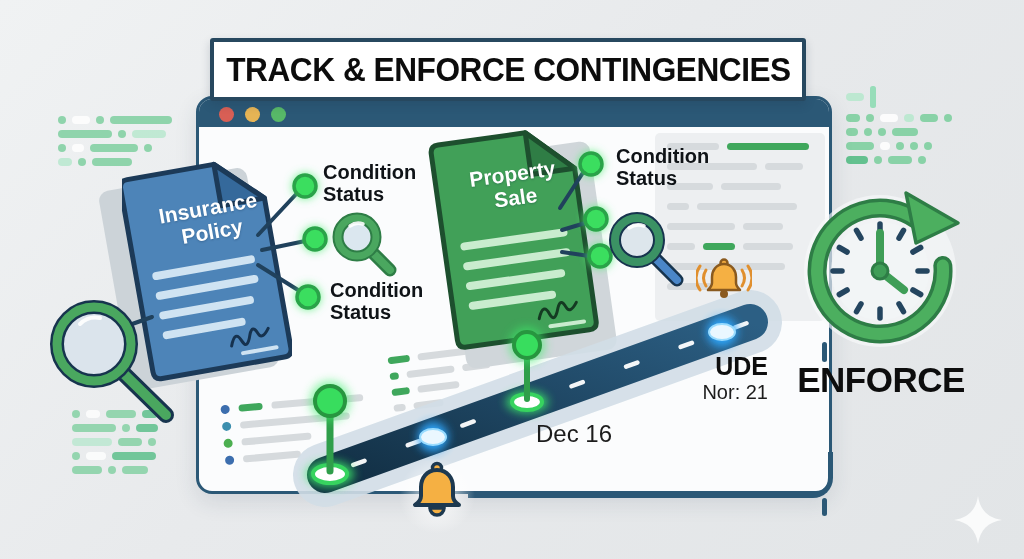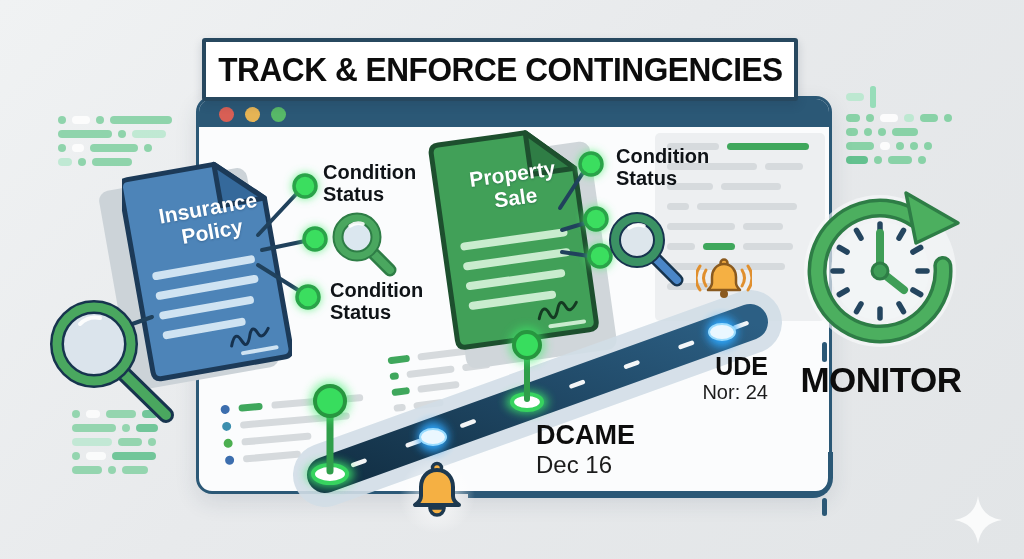--- a/index.html
+++ b/index.html
@@ -28,21 +28,21 @@
   
   .doctitle{position:absolute;width:124px;text-align:center;color:#fff;font-weight:700;
             font-size:21px;line-height:1.12;text-shadow:0 1px 2px rgba(0,30,60,.25);}
   
   .mile-name{font-weight:800;color:#0d0d0d;}
   .mile-date{font-weight:500;color:#1c1c1c;}
   
   #caption{left:756px;top:360px;width:250px;text-align:center;color:#0d0d0d;
            font-weight:800;font-size:35px;line-height:1.12;letter-spacing:-.5px;}
   
-  #banner{left:202px;top:38px;width:588px;height:55px;background:#ffffff;
+  #banner{left:210px;top:38px;width:588px;height:55px;background:#ffffff;
           border:4px solid #27485f;border-radius:3px;display:flex;align-items:center;
           justify-content:center;box-shadow:0 4px 10px rgba(25,45,65,.18);z-index:40;}
   #banner span{font-size:34px;font-weight:800;color:#0c0c0c;white-space:nowrap;
                transform:scaleX(.93);letter-spacing:-.5px;}
   .navy-dash{width:5px;border-radius:2.5px;background:#2b5876;}
 </style>
 </head>
 <body>
 
 <div id="canvas">
@@ -364,26 +364,25 @@
     <path d="M38,12 c-11,0 -16,9 -16,17 v9 c0,4 -3,7 -6,9 h44 c-3,-2 -6,-5 -6,-9 v-9 c0,-8 -5,-17 -16,-17 z" fill="#f5b043" stroke="#1d3950" stroke-width="4" stroke-linejoin="round"></path>
     <path d="M31,50 a7,7 0 0 0 14,0 z" fill="#f5b043" stroke="#1d3950" stroke-width="3.5"></path>
   </svg>
 
   <div class="abs" style="left:468px;top:452px;width:360px;height:41px;border-bottom:5px solid #2b5876;border-right:5px solid #2b5876;border-bottom-right-radius:20px;z-index:8;"></div>
 
   <div class="abs navy-dash" style="left:822px;top:342px;height:20px;z-index:10;"></div>
   <div class="abs navy-dash" style="left:822px;top:498px;height:18px;z-index:10;"></div>
 
   <div class="abs" style="left:536px;top:420px;z-index:10;">
-    <div class="mile-name" style="font-size:27px;">DCAME</div>
     <div class="mile-date" style="font-size:24px;">Dec 16</div>
   </div>
   <div class="abs" style="left:650px;top:352px;width:118px;text-align:right;z-index:10;">
     <div class="mile-name" style="font-size:25px;">UDE</div>
-    <div class="mile-date" style="font-size:20px;">Nor: 24</div>
+    <div class="mile-date" style="font-size:20px;">Nor: 21</div>
   </div>
 
   <svg class="abs" style="left:790px;top:183px;z-index:9;" width="185" height="172" viewBox="0 0 185 172">
     <circle cx="90" cy="88" r="76" fill="rgba(247,249,250,.65)"></circle>
     <circle cx="90" cy="88" r="49" fill="#f2f5f6"></circle>
     <path d="M152.8,82.5 A63,63 0 1 1 126.1,36.4" fill="none" stroke="#2e7d46" stroke-width="19" stroke-linecap="round"></path>
     <path d="M152.8,82.5 A63,63 0 1 1 126.1,36.4" fill="none" stroke="#4caf5f" stroke-width="12" stroke-linecap="round"></path>
     <polygon points="116,10 168,40 126,60" fill="#4caf5f" stroke="#2e7d46" stroke-width="3.5" stroke-linejoin="round"></polygon>
     <g stroke="#24455f" stroke-width="5.5" stroke-linecap="round">
       <line x1="137" y1="88" x2="128" y2="88"></line>
@@ -398,21 +397,21 @@
       <line x1="90" y1="41" x2="90" y2="50"></line>
       <line x1="113.5" y1="47.3" x2="109" y2="55.1"></line>
       <line x1="130.7" y1="64.5" x2="122.9" y2="69"></line>
     </g>
     <line x1="90" y1="88" x2="90" y2="50" stroke="#3f9e57" stroke-width="8" stroke-linecap="round"></line>
     <line x1="90" y1="88" x2="114" y2="107" stroke="#3f9e57" stroke-width="8" stroke-linecap="round"></line>
     <circle cx="90" cy="88" r="8" fill="#3f9e57" stroke="#2e7d46" stroke-width="3"></circle>
   </svg>
 
   <div id="caption" class="abs">
-    <div>MONITOR</div>
+    <div>ENFORCE</div>
   </div>
 
   <div id="banner" class="abs">
     <span>TRACK &amp; ENFORCE CONTINGENCIES</span>
   </div>
 
   <svg class="abs" style="left:952px;top:492px;z-index:11;" width="52" height="56" viewBox="0 0 52 52">
     <path d="M26,2 C28,16 36,24 50,26 C36,28 28,36 26,50 C24,36 16,28 2,26 C16,24 24,16 26,2 Z" fill="#fbfcfc" opacity=".95"></path>
   </svg>
 

